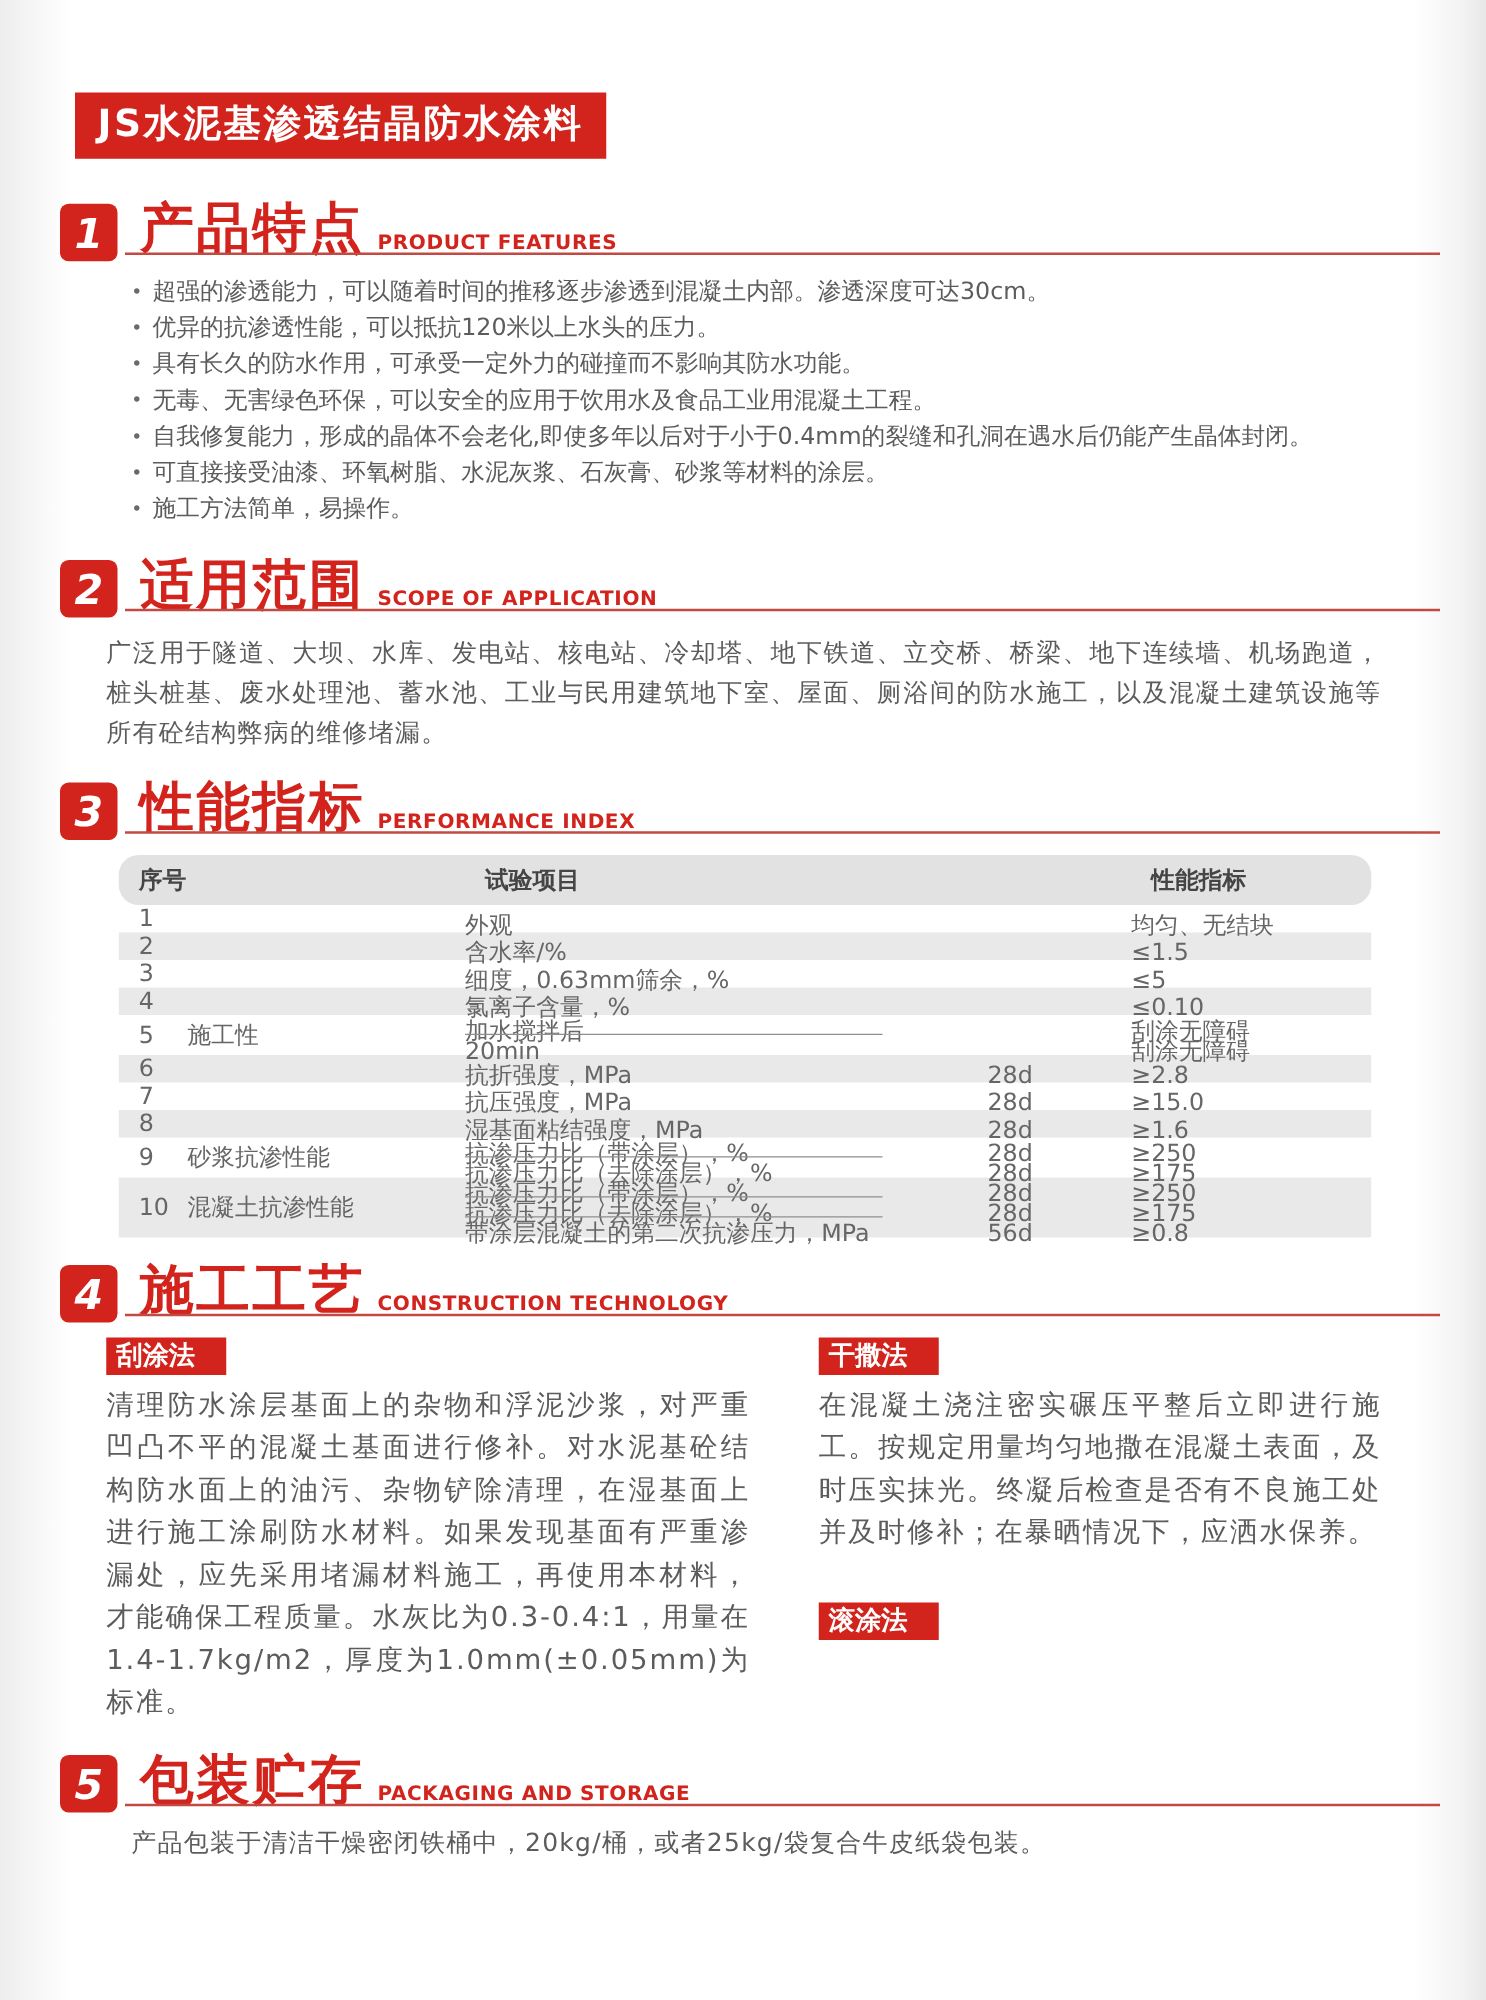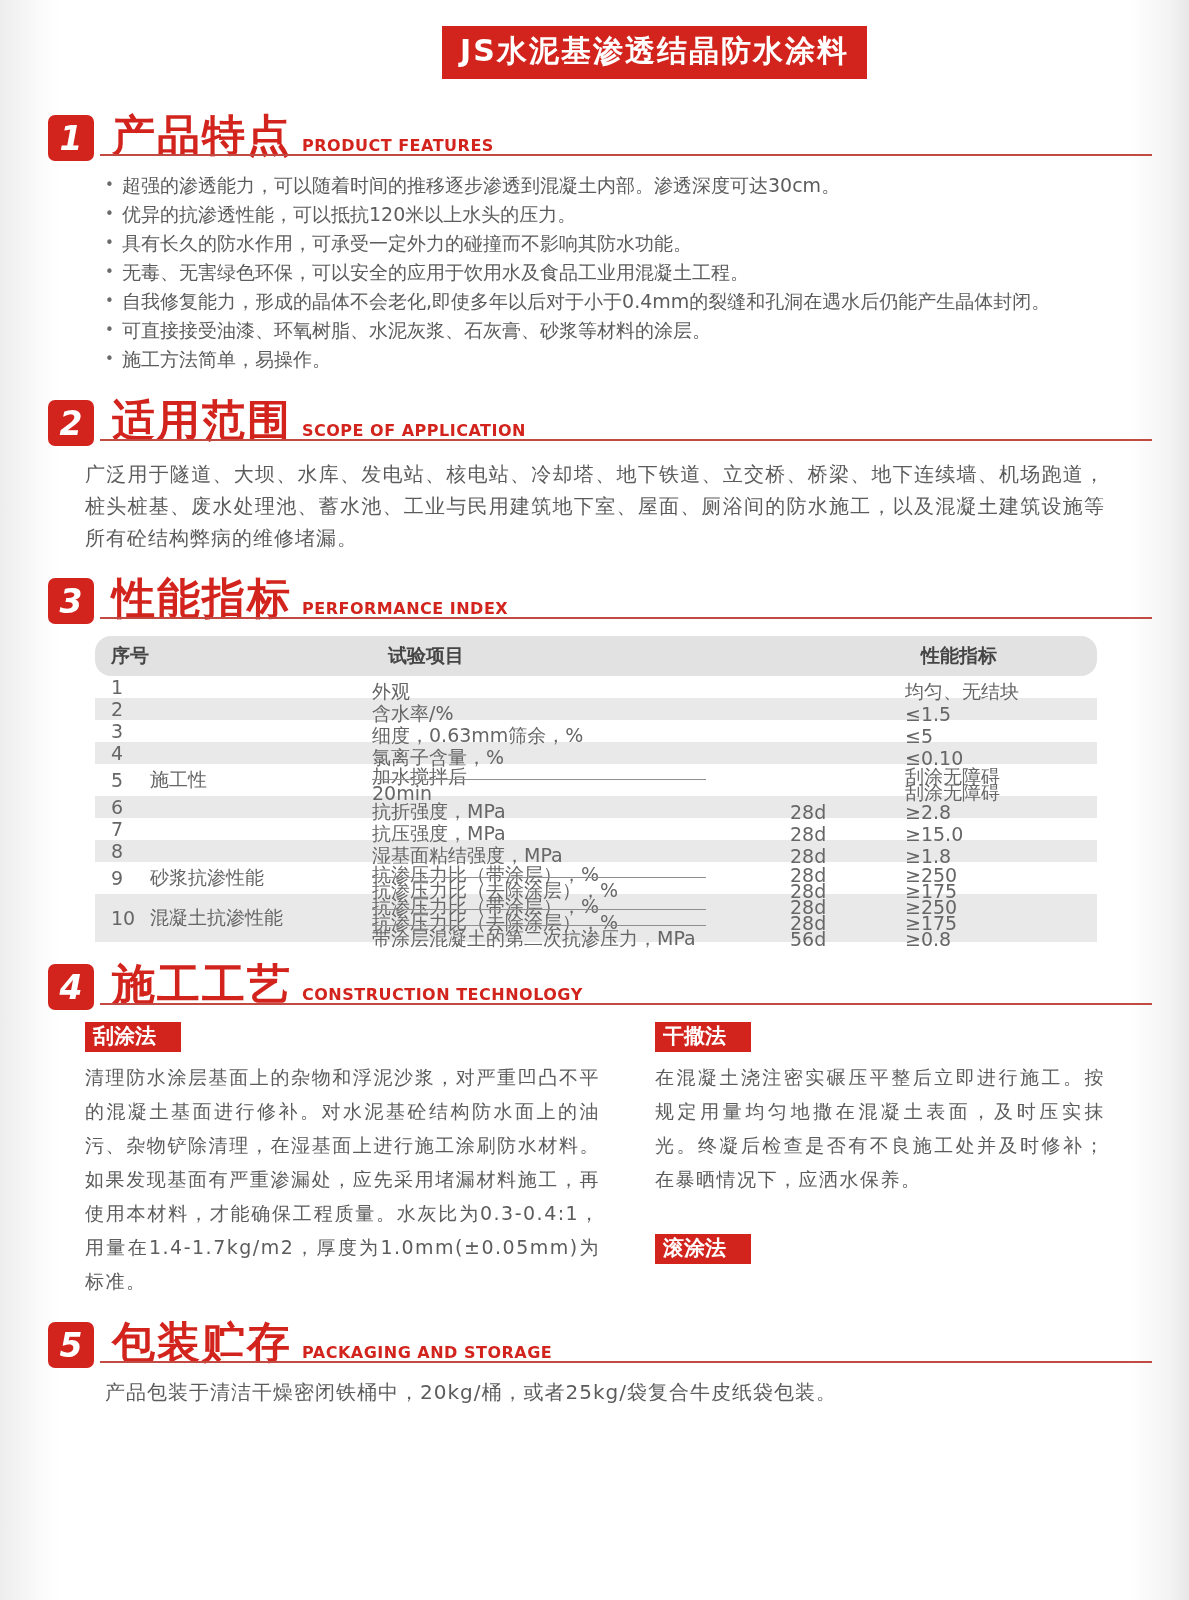--- a/index.html
+++ b/index.html
@@ -8,21 +8,21 @@
     font-family:"DejaVu Sans","Liberation Sans",sans-serif;
   }
   .page{
     position:relative;
     width:1189px;height:1600px;
     margin:0 auto;
     background:linear-gradient(90deg,#ededed 0px,#fcfcfc 45px,#ffffff 60px,#ffffff 1130px,#f3f3f3 1170px,#e7e7e7 1189px);
     overflow:hidden;
   }
   
-  .banner-wrap{padding-top:26px;text-align:center;}
+  .banner-wrap{padding-top:26px;text-align:left;margin-top:48px;}
   .banner{
     display:inline-block;
     transform:translateX(60px);
     background:var(--red);
     color:#fff;
     font-size:30px;font-weight:bold;
     letter-spacing:2px;
     padding:5px 18px 7px 18px;
   }
   :root{--red:#d2241d;--line:#c24a42;--txt:#5c5c5c;}
@@ -96,21 +96,21 @@
   }
   .method-tag{
     display:inline-block;
     background:var(--red);color:#fff;
     font-size:21px;font-weight:bold;
     padding:2px 25px 3px 8px;
     line-height:1.2;
   }
   .method-text{
     margin-top:8px;
-    font-size:19px;color:var(--txt);
+    font-size:22px;color:var(--txt);
     line-height:34px;text-align:justify;letter-spacing:1.5px;
   }
   .method-block + .method-block{margin-top:38px;}
   
   .packaging{
     margin:10px 84px 0 105px;
     font-size:20px;color:var(--txt);letter-spacing:1px;
     line-height:28px;
   }
   .mt-s1{margin-top:30px;}
@@ -276,21 +276,21 @@
           </div>
         </div>
       </div>
       <div class="t-row shaded">
         <div class="t-cell-no">8</div>
         <div class="t-cell-cat"></div>
         <div class="t-stack">
           <div class="sub">
             <div>湿基面粘结强度，MPa</div>
             <div>28d</div>
-            <div>≥1.8</div>
+            <div>≥1.6</div>
           </div>
         </div>
       </div>
       <div class="t-row">
         <div class="t-cell-no">9</div>
         <div class="t-cell-cat">砂浆抗渗性能</div>
         <div class="t-stack">
           <div class="sub has-line">
             <div>抗渗压力比（带涂层），%</div>
             <div>28d</div>

